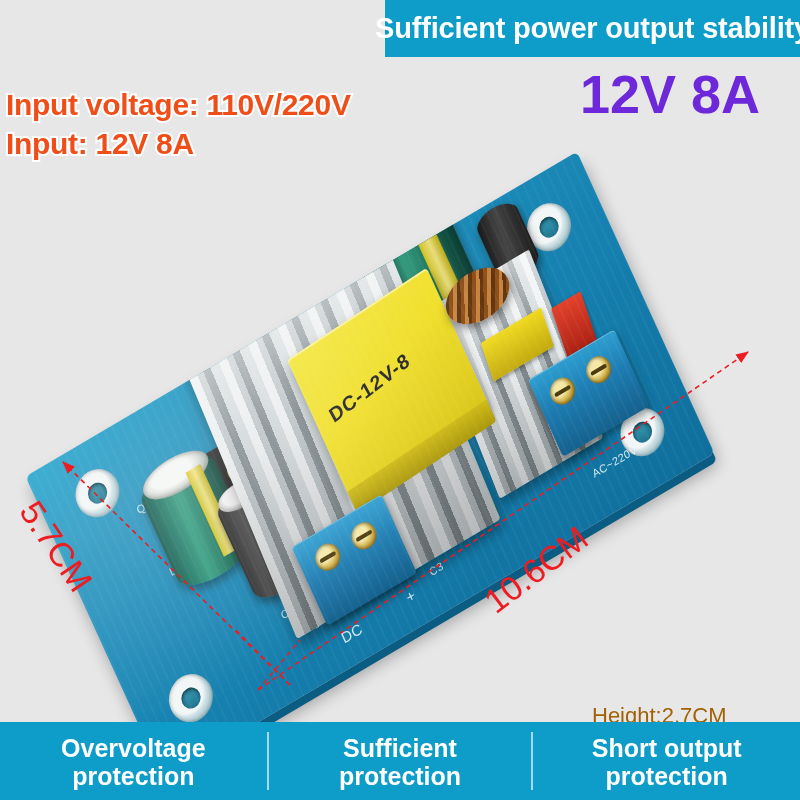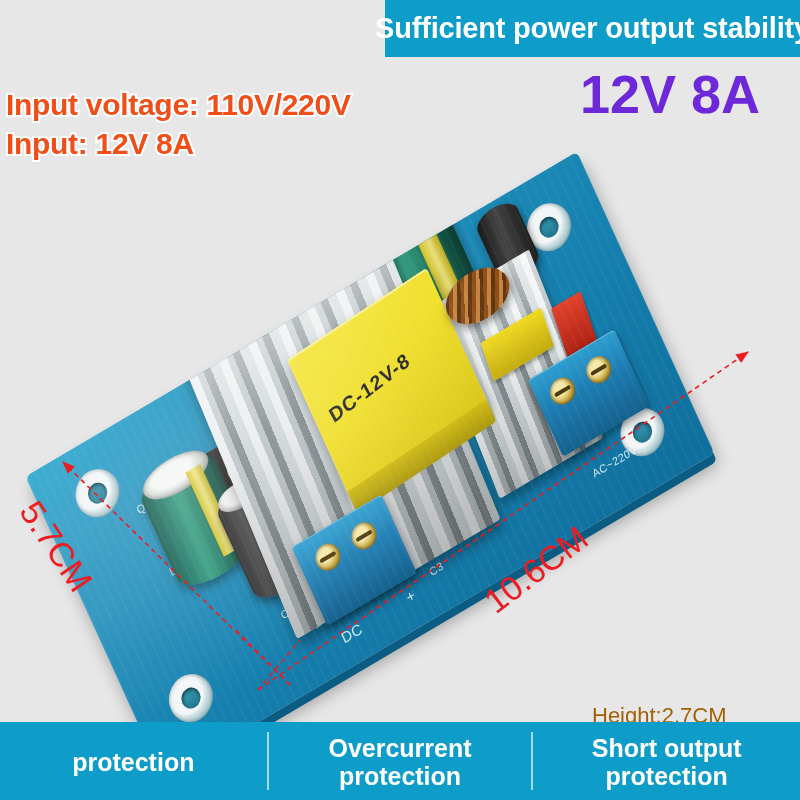--- a/index.html
+++ b/index.html
@@ -490,24 +490,25 @@
 
   <div class="headline l-input">Input voltage: 110V/220V</div>
   <div class="headline l-output">Input: 12V 8A</div>
 
   <div class="spec-big">12V 8A</div>
 
   <div class="height-label">Height:2.7CM</div>
 
   <div class="bottom-banner">
     <div class="prot-cell">
+      <span class="l1">Overvoltage</span>
       <span class="l2">protection</span>
     </div>
     <div class="prot-cell">
-      <span class="l1">Overcurrent</span>
+      <span class="l1">Sufficient</span>
       <span class="l2">protection</span>
     </div>
     <div class="prot-cell">
       <span class="l1">Short output</span>
       <span class="l2">protection</span>
     </div>
     <div class="divider d1"></div>
     <div class="divider d2"></div>
   </div>
 

